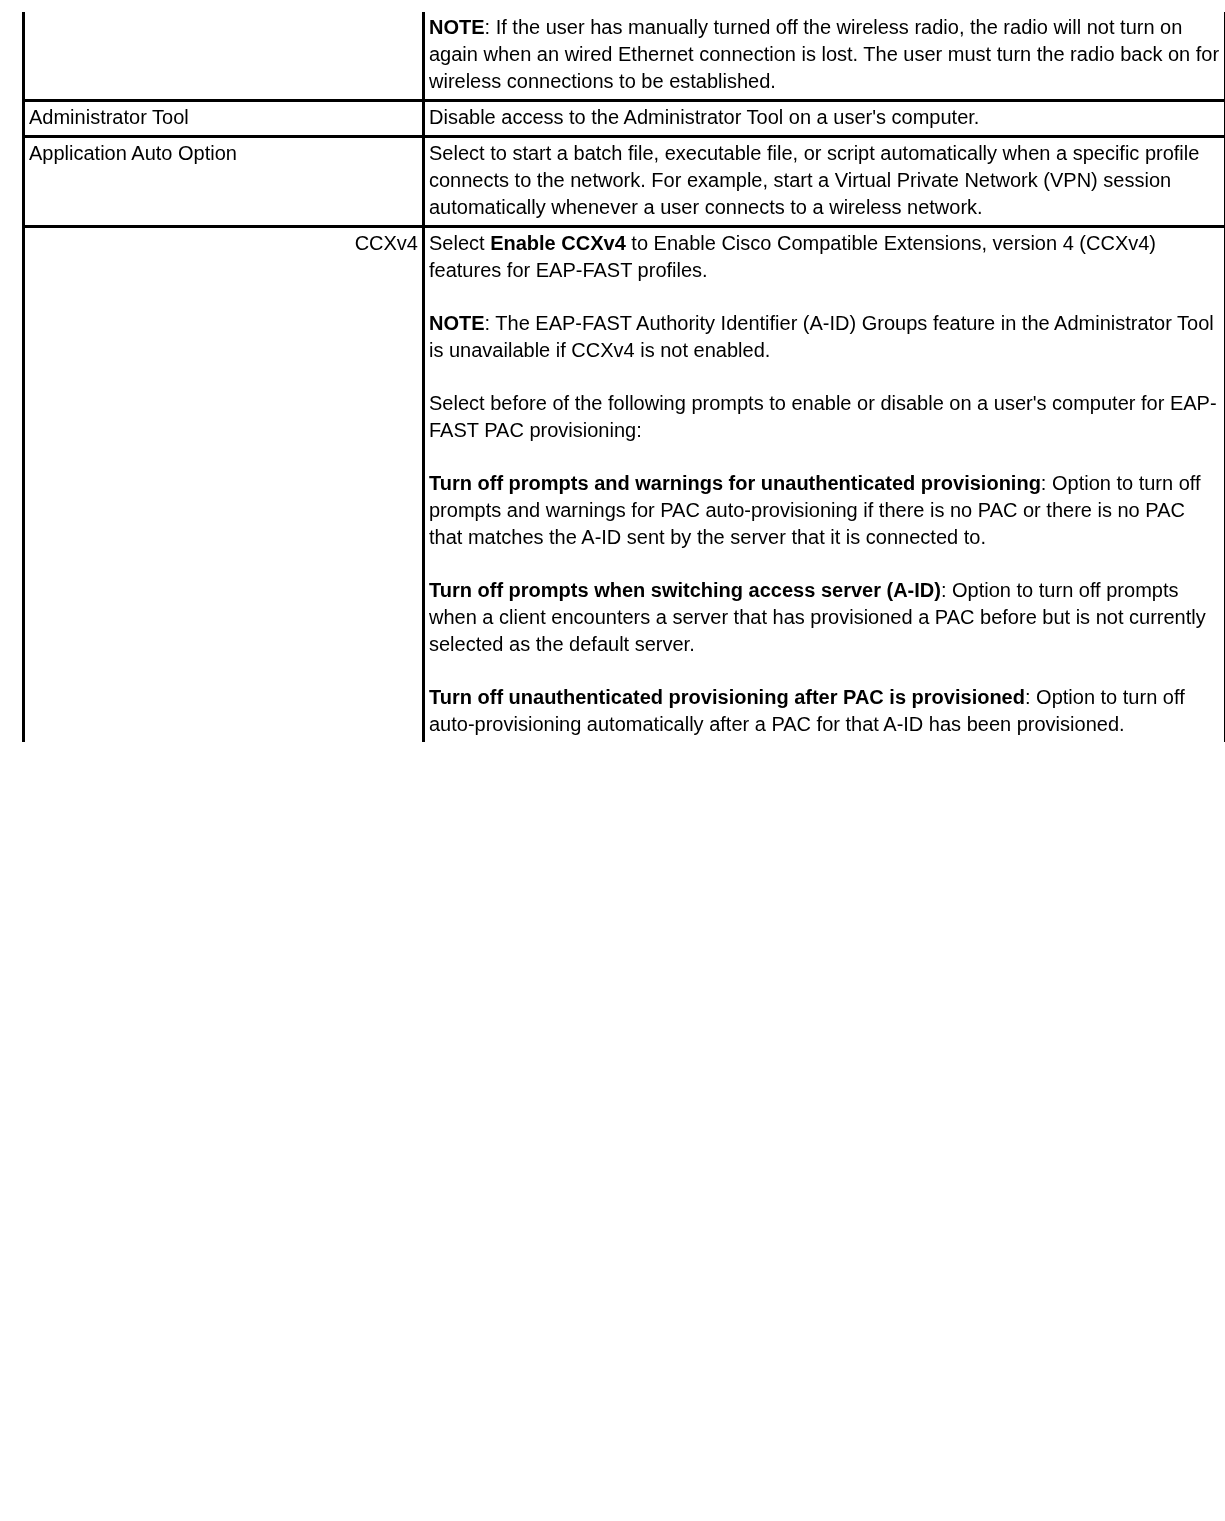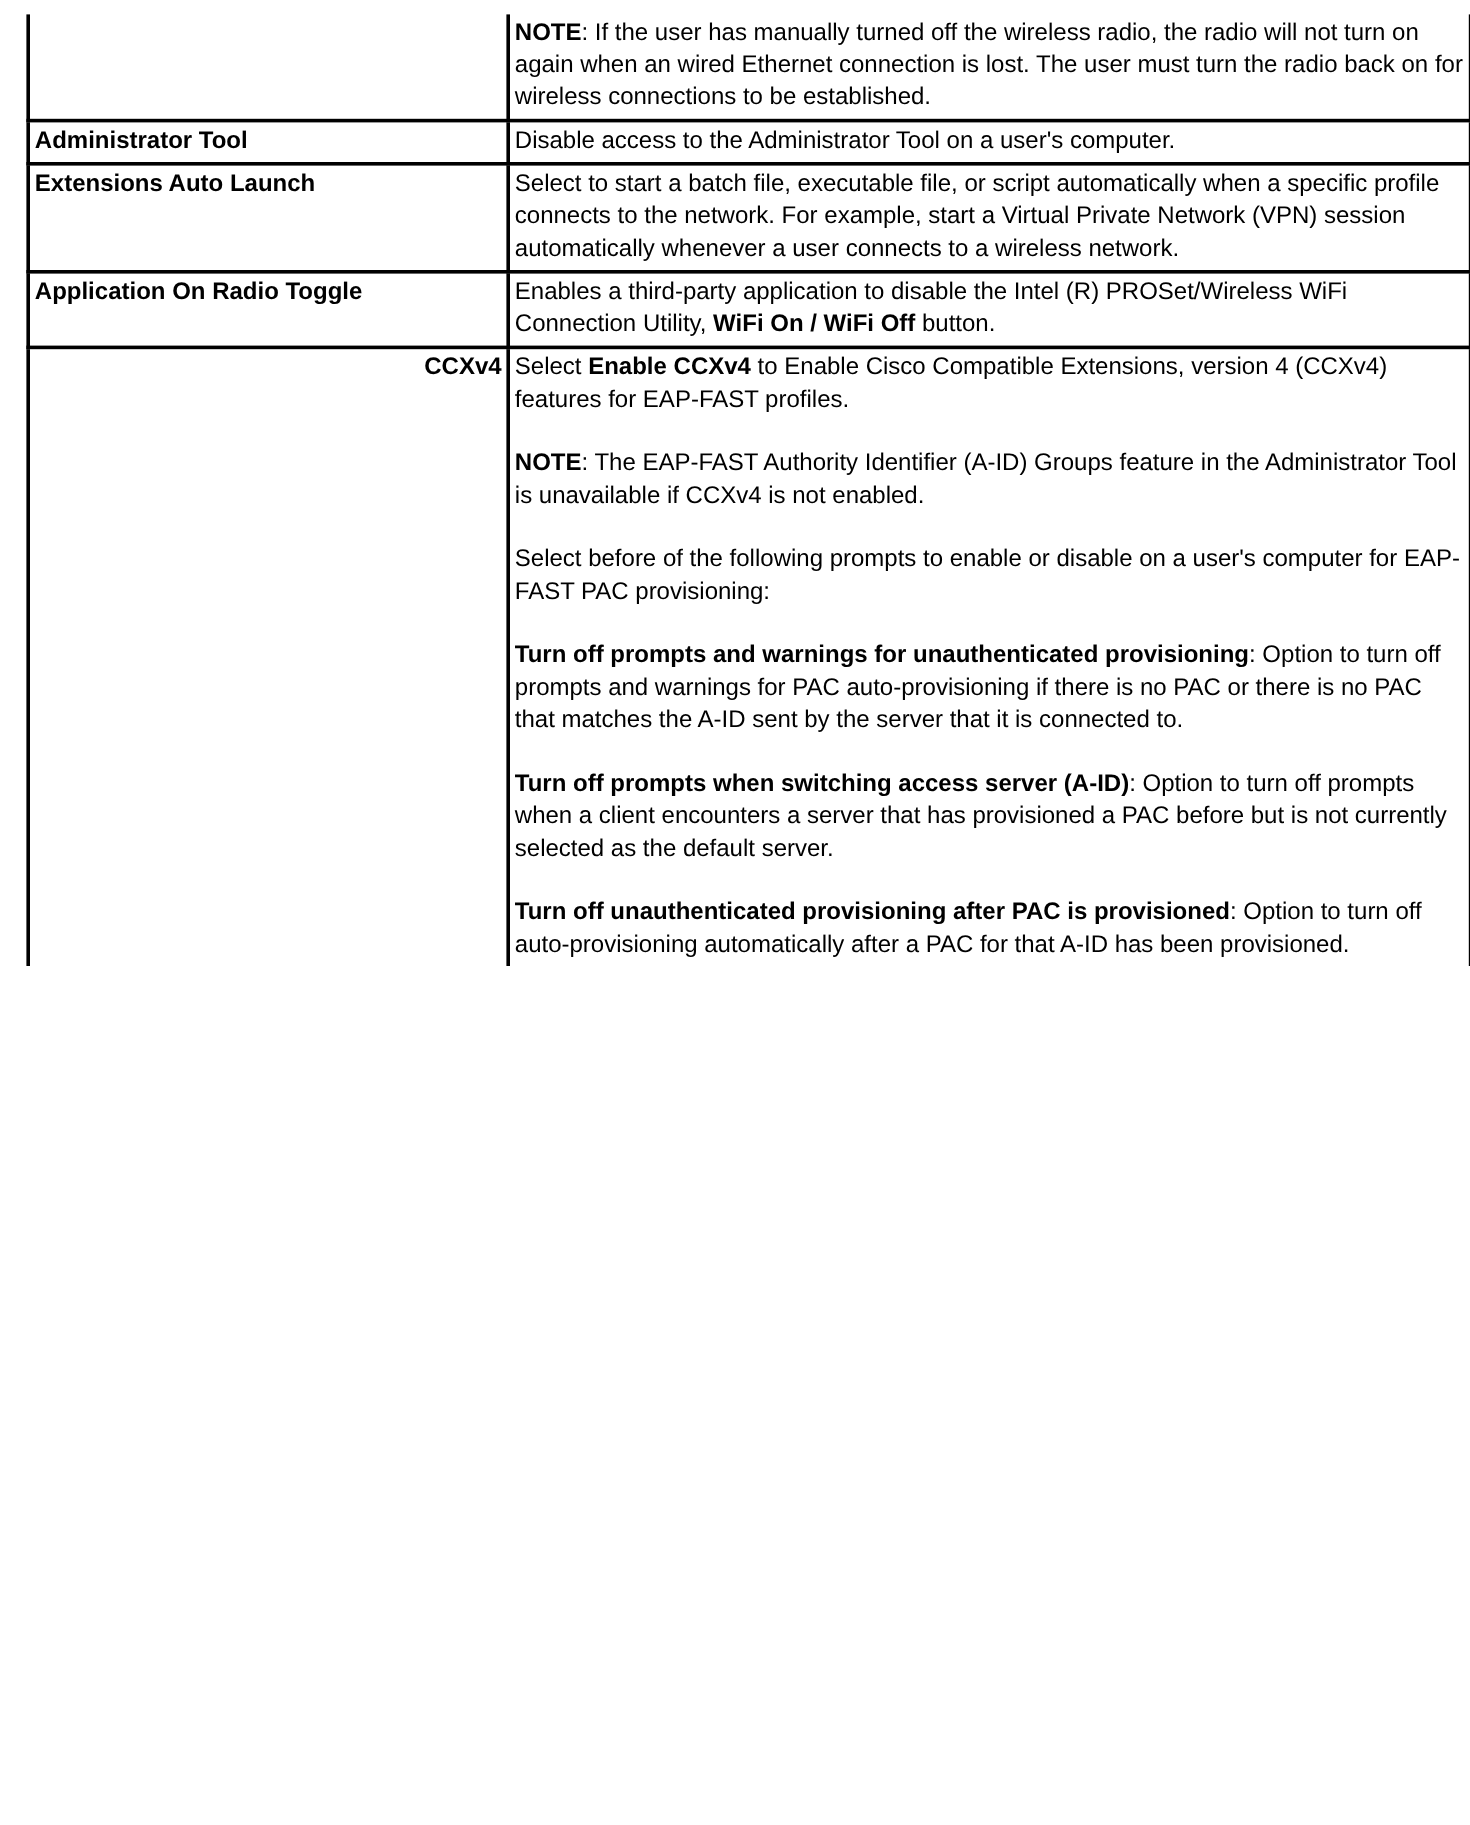--- a/index.html
+++ b/index.html
@@ -23,21 +23,21 @@
   }
   table.settings td {
     border: 3px solid #000;
     vertical-align: top;
     padding: 2px 4px 4px 4px;
     line-height: 1.35;
   }
   table.settings col.name-col { width: 400px; }
   table.settings col.desc-col { width: auto; }
   .setting-name {
-    font-weight: bold;
+    font-weight: normal;
   }
   .para {
     margin: 0 0 26px 0;
   }
   .para:last-child {
     margin-bottom: 0;
   }
   b { font-weight: bold; }
 </style>
 </head>
@@ -54,26 +54,22 @@
           <td class="setting-name" style="border-top: none;"></td>
           <td style="border-top: none;">
             <p class="para"><b>NOTE</b>: If the user has manually turned off the wireless radio, the radio will not turn on again when an wired Ethernet connection is lost. The user must turn the radio back on for wireless connections to be established.</p>
           </td>
         </tr>
         <tr>
           <td class="setting-name">Administrator Tool</td>
           <td>Disable access to the Administrator Tool on a user's computer.</td>
         </tr>
         <tr>
-          <td class="setting-name">Extensions Auto Launch</td>
+          <td class="setting-name">Application Auto Option</td>
           <td>Select to start a batch file, executable file, or script automatically when a specific profile connects to the network. For example, start a Virtual Private Network (VPN) session automatically whenever a user connects to a wireless network.</td>
-        </tr>
-        <tr>
-          <td class="setting-name">Application On Radio Toggle</td>
-          <td>Enables a third-party application to disable the Intel (R) PROSet/Wireless WiFi Connection Utility, <b>WiFi On / WiFi Off</b> button.</td>
         </tr>
         <tr>
           <td class="setting-name" style="border-bottom: none; text-align: right;">CCXv4</td>
           <td style="border-bottom: none;">
             <p class="para">Select <b>Enable CCXv4</b> to Enable Cisco Compatible Extensions, version 4 (CCXv4) features for EAP-FAST profiles.</p>
             <p class="para"><b>NOTE</b>: The EAP-FAST Authority Identifier (A-ID) Groups feature in the Administrator Tool is unavailable if CCXv4 is not enabled.</p>
             <p class="para">Select before of the following prompts to enable or disable on a user's computer for EAP-FAST PAC provisioning:</p>
             <p class="para"><b>Turn off prompts and warnings for unauthenticated provisioning</b>: Option to turn off prompts and warnings for PAC auto-provisioning if there is no PAC or there is no PAC that matches the A-ID sent by the server that it is connected to.</p>
             <p class="para"><b>Turn off prompts when switching access server (A-ID)</b>: Option to turn off prompts when a client encounters a server that has provisioned a PAC before but is not currently selected as the default server.</p>
             <p class="para"><b>Turn off unauthenticated provisioning after PAC is provisioned</b>: Option to turn off auto-provisioning automatically after a PAC for that A-ID has been provisioned.</p>

